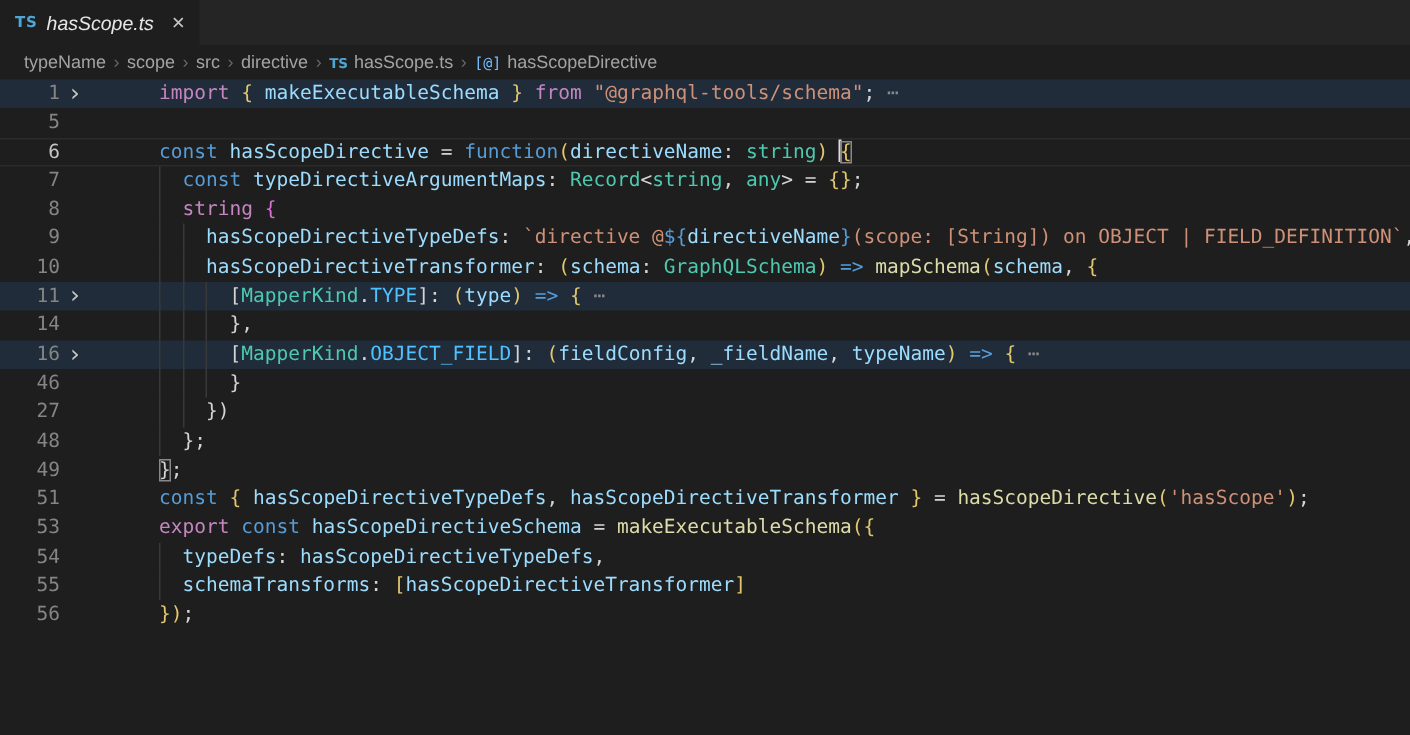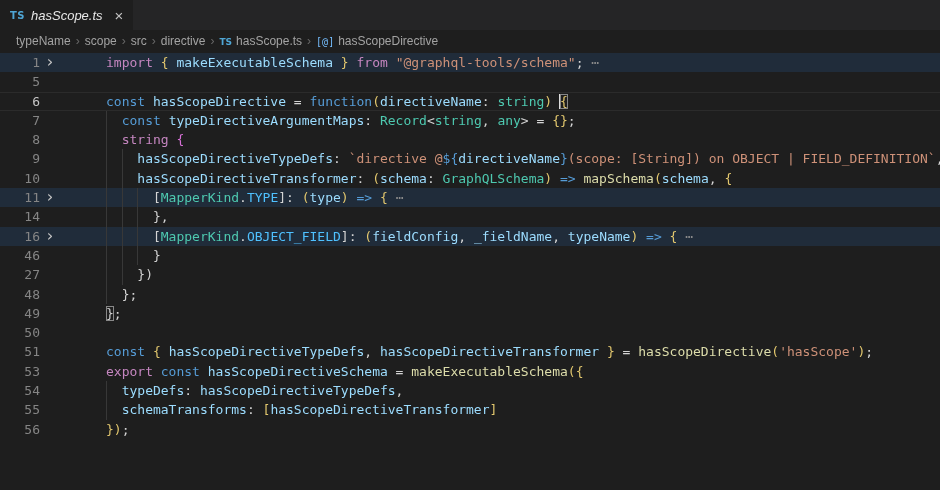--- a/index.html
+++ b/index.html
@@ -86,19 +86,18 @@
     <div class="line"><span class="gutter">8</span><span class="code"><span class="guide" style="left: 0ch;"></span><span style="color: rgb(212, 212, 212);">  </span><span style="color: rgb(197, 134, 192);">string </span><span style="color: rgb(214, 112, 214);">{</span></span></div>
     <div class="line"><span class="gutter">9</span><span class="code"><span class="guide" style="left: 0ch;"></span><span class="guide" style="left: 2ch;"></span><span style="color: rgb(212, 212, 212);">    </span><span style="color: rgb(156, 220, 254);">hasScopeDirectiveTypeDefs</span><span style="color: rgb(212, 212, 212);">: </span><span style="color: rgb(206, 145, 120);">`directive @</span><span style="color: rgb(86, 156, 214);">${</span><span style="color: rgb(156, 220, 254);">directiveName</span><span style="color: rgb(86, 156, 214);">}</span><span style="color: rgb(206, 145, 120);">(scope: [String]) on OBJECT | FIELD_DEFINITION`</span><span style="color: rgb(212, 212, 212);">,</span></span></div>
     <div class="line"><span class="gutter">10</span><span class="code"><span class="guide" style="left: 0ch;"></span><span class="guide" style="left: 2ch;"></span><span style="color: rgb(212, 212, 212);">    </span><span style="color: rgb(156, 220, 254);">hasScopeDirectiveTransformer</span><span style="color: rgb(212, 212, 212);">: </span><span style="color: rgb(226, 199, 110);">(</span><span style="color: rgb(156, 220, 254);">schema</span><span style="color: rgb(212, 212, 212);">: </span><span style="color: rgb(78, 201, 176);">GraphQLSchema</span><span style="color: rgb(226, 199, 110);">)</span><span style="color: rgb(86, 156, 214);"> =&gt; </span><span style="color: rgb(220, 220, 170);">mapSchema</span><span style="color: rgb(226, 199, 110);">(</span><span style="color: rgb(156, 220, 254);">schema</span><span style="color: rgb(212, 212, 212);">, </span><span style="color: rgb(226, 199, 110);">{</span></span></div>
     <div class="line hl"><span class="gutter">11</span><span class="chev">›</span><span class="code"><span class="guide" style="left: 0ch;"></span><span class="guide" style="left: 2ch;"></span><span class="guide" style="left: 4ch;"></span><span style="color: rgb(212, 212, 212);">      </span><span style="color: rgb(212, 212, 212);">[</span><span style="color: rgb(78, 201, 176);">MapperKind</span><span style="color: rgb(212, 212, 212);">.</span><span style="color: rgb(79, 193, 255);">TYPE</span><span style="color: rgb(212, 212, 212);">]</span><span style="color: rgb(212, 212, 212);">: </span><span style="color: rgb(226, 199, 110);">(</span><span style="color: rgb(156, 220, 254);">type</span><span style="color: rgb(226, 199, 110);">)</span><span style="color: rgb(86, 156, 214);"> =&gt; </span><span style="color: rgb(226, 199, 110);">{</span><span style="color: rgb(138, 138, 138);"> ⋯</span></span></div>
     <div class="line"><span class="gutter">14</span><span class="code"><span class="guide" style="left: 0ch;"></span><span class="guide" style="left: 2ch;"></span><span class="guide" style="left: 4ch;"></span><span style="color: rgb(212, 212, 212);">      </span><span style="color: rgb(212, 212, 212);">},</span></span></div>
     <div class="line hl"><span class="gutter">16</span><span class="chev">›</span><span class="code"><span class="guide" style="left: 0ch;"></span><span class="guide" style="left: 2ch;"></span><span class="guide" style="left: 4ch;"></span><span style="color: rgb(212, 212, 212);">      </span><span style="color: rgb(212, 212, 212);">[</span><span style="color: rgb(78, 201, 176);">MapperKind</span><span style="color: rgb(212, 212, 212);">.</span><span style="color: rgb(79, 193, 255);">OBJECT_FIELD</span><span style="color: rgb(212, 212, 212);">]</span><span style="color: rgb(212, 212, 212);">: </span><span style="color: rgb(226, 199, 110);">(</span><span style="color: rgb(156, 220, 254);">fieldConfig</span><span style="color: rgb(212, 212, 212);">, </span><span style="color: rgb(156, 220, 254);">_fieldName</span><span style="color: rgb(212, 212, 212);">, </span><span style="color: rgb(156, 220, 254);">typeName</span><span style="color: rgb(226, 199, 110);">)</span><span style="color: rgb(86, 156, 214);"> =&gt; </span><span style="color: rgb(226, 199, 110);">{</span><span style="color: rgb(138, 138, 138);"> ⋯</span></span></div>
     <div class="line"><span class="gutter">46</span><span class="code"><span class="guide" style="left: 0ch;"></span><span class="guide" style="left: 2ch;"></span><span class="guide" style="left: 4ch;"></span><span style="color: rgb(212, 212, 212);">      </span><span style="color: rgb(212, 212, 212);">}</span></span></div>
     <div class="line"><span class="gutter">27</span><span class="code"><span class="guide" style="left: 0ch;"></span><span class="guide" style="left: 2ch;"></span><span style="color: rgb(212, 212, 212);">    </span><span style="color: rgb(212, 212, 212);">})</span></span></div>
     <div class="line"><span class="gutter">48</span><span class="code"><span class="guide" style="left: 0ch;"></span><span style="color: rgb(212, 212, 212);">  </span><span style="color: rgb(212, 212, 212);">};</span></span></div>
     <div class="line"><span class="gutter">49</span><span class="code"><span class="box" style="color: rgb(212, 212, 212);">}</span><span style="color: rgb(212, 212, 212);">;</span></span></div>
-    <div class="line"><span class="gutter">50</span><span class="code"></span></div>
     <div class="line"><span class="gutter">51</span><span class="code"><span style="color: rgb(86, 156, 214);">const </span><span style="color: rgb(226, 199, 110);">{ </span><span style="color: rgb(156, 220, 254);">hasScopeDirectiveTypeDefs</span><span style="color: rgb(212, 212, 212);">, </span><span style="color: rgb(156, 220, 254);">hasScopeDirectiveTransformer</span><span style="color: rgb(226, 199, 110);"> }</span><span style="color: rgb(212, 212, 212);"> = </span><span style="color: rgb(220, 220, 170);">hasScopeDirective</span><span style="color: rgb(226, 199, 110);">(</span><span style="color: rgb(206, 145, 120);">'hasScope'</span><span style="color: rgb(226, 199, 110);">)</span><span style="color: rgb(212, 212, 212);">;</span></span></div>
     <div class="line"><span class="gutter">53</span><span class="code"><span style="color: rgb(197, 134, 192);">export </span><span style="color: rgb(86, 156, 214);">const </span><span style="color: rgb(156, 220, 254);">hasScopeDirectiveSchema</span><span style="color: rgb(212, 212, 212);"> = </span><span style="color: rgb(220, 220, 170);">makeExecutableSchema</span><span style="color: rgb(226, 199, 110);">({</span></span></div>
     <div class="line"><span class="gutter">54</span><span class="code"><span class="guide" style="left: 0ch;"></span><span style="color: rgb(212, 212, 212);">  </span><span style="color: rgb(156, 220, 254);">typeDefs</span><span style="color: rgb(212, 212, 212);">: </span><span style="color: rgb(156, 220, 254);">hasScopeDirectiveTypeDefs</span><span style="color: rgb(212, 212, 212);">,</span></span></div>
     <div class="line"><span class="gutter">55</span><span class="code"><span class="guide" style="left: 0ch;"></span><span style="color: rgb(212, 212, 212);">  </span><span style="color: rgb(156, 220, 254);">schemaTransforms</span><span style="color: rgb(212, 212, 212);">: </span><span style="color: rgb(226, 199, 110);">[</span><span style="color: rgb(156, 220, 254);">hasScopeDirectiveTransformer</span><span style="color: rgb(226, 199, 110);">]</span></span></div>
     <div class="line"><span class="gutter">56</span><span class="code"><span style="color: rgb(226, 199, 110);">})</span><span style="color: rgb(212, 212, 212);">;</span></span></div>
   </div>
 
 </body></html>

